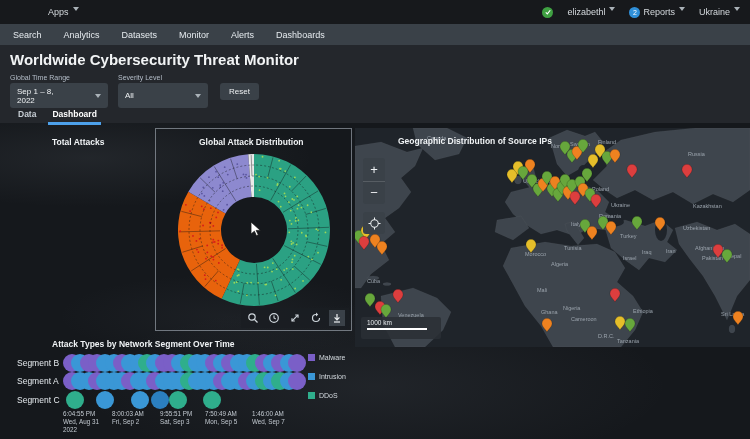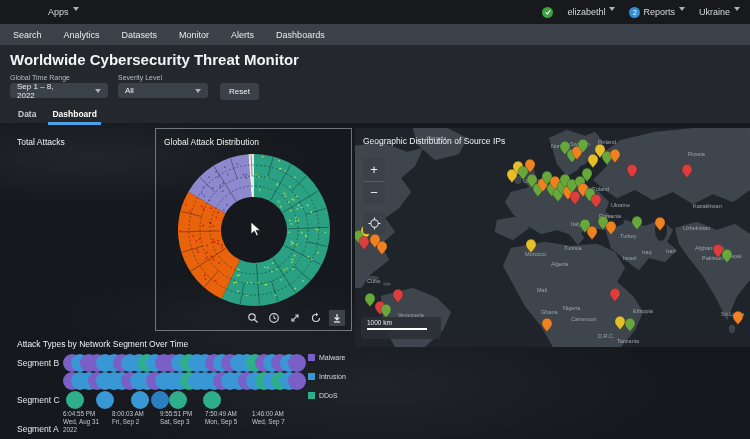--- a/index.html
+++ b/index.html
@@ -22,29 +22,29 @@
   .badge{width:11px;height:11px;border-radius:50%;background:#2f8fd8;color:#fff;font-size:7px;display:inline-flex;align-items:center;justify-content:center;margin-right:3px;}
   .menu-item{display:inline-flex;align-items:flex-start;}
   .caret{display:inline-block;width:0;height:0;border-left:3px solid transparent;border-right:3px solid transparent;border-top:4px solid #aab2b8;margin-left:4px;}
   
   .appnav{position:absolute;top:24px;left:0;width:750px;height:21px;background:#3a4148;display:flex;align-items:center;padding:0 2px;font-size:9px;}
   .appnav .navitem{padding:0 11px;color:#e6ebef;cursor:default;}
   
   .pagehead{position:absolute;top:45px;left:0;width:750px;height:78px;background:#24272c;}
   .page-title{position:absolute;left:10px;top:6px;font-size:15px;font-weight:bold;color:#f2f4f5;}
   .f-label{position:absolute;font-size:7px;color:#b5bec9;}
-  .dropdown{position:absolute;height:15px;background:#3a4148;border-radius:3px;color:#eef1f3;font-size:8px;display:flex;align-items:center;padding:0 7px;gap:40px;}
+  .dropdown{position:absolute;height:25px;background:#3a4148;border-radius:3px;color:#eef1f3;font-size:8px;display:flex;align-items:center;padding:0 7px;gap:40px;}
   .dropdown .caret{margin-left:auto;}
   .btn{position:absolute;height:17px;background:#3a4148;border-radius:3px;color:#eef1f3;font-size:8px;display:flex;align-items:center;padding:0 9px;}
   .tabs{position:absolute;left:10px;top:62px;height:16px;display:flex;font-size:8.5px;font-weight:bold;}
   .tab{padding:2px 8px;color:#c6cdd4;position:relative;cursor:default;}
   .tab.active{color:#ffffff;}
   .tab.active:after{content:"";position:absolute;left:4px;right:4px;bottom:-2px;height:3px;background:#4da1eb;}
   
-  .panel-title{position:absolute;font-size:8.5px;font-weight:normal;color:#f0f3f5;}
+  .panel-title{position:absolute;font-size:8.5px;font-weight:bold;color:#f0f3f5;margin-left:35px;}
   .total-panel{position:absolute;left:8px;top:128px;width:146px;height:205px;}
   .total-value{position:absolute;left:0;top:42px;width:146px;text-align:center;font-size:66px;font-weight:bold;color:#f4f6f7;line-height:1;}
   .sb-panel{position:absolute;left:155px;top:128px;width:197px;height:203px;border:1px solid rgba(185,195,205,0.55);}
   .sb-toolbar{position:absolute;right:2px;bottom:2px;height:20px;display:flex;align-items:center;gap:5px;background:rgba(26,29,34,0.85);padding:0 4px;}
   .sb-toolbar .tool{width:16px;height:16px;display:flex;align-items:center;justify-content:center;}
   .sb-toolbar .tool.dl{background:#3a4148;}
   .map-panel{position:absolute;left:355px;top:128px;width:395px;height:219px;background:#1f242a;}
   .map-panel .panel-title{left:8px;top:8px;z-index:5;}
   .zoomctrl{position:absolute;left:8px;top:30px;width:22px;height:46px;background:#3a4148;border-radius:3px;z-index:5;display:flex;flex-direction:column;}
   .zoomctrl .zbtn{flex:1;display:flex;align-items:center;justify-content:center;color:#eef1f3;font-size:13px;}
@@ -606,21 +606,21 @@
         <div class="pcircle" style="left: 213px; top: 24px; background: rgb(58, 151, 214);"></div>
         <div class="pcircle" style="left: 221.333px; top: 24px; background: rgb(122, 95, 199);"></div>
         <div class="pcircle" style="left: 229.667px; top: 24px; background: rgb(58, 151, 214);"></div>
         <div class="pcircle" style="left: 238px; top: 24px; background: rgb(58, 151, 214);"></div>
         <div class="pcircle" style="left: 246.333px; top: 24px; background: rgb(47, 174, 140);"></div>
         <div class="pcircle" style="left: 254.667px; top: 24px; background: rgb(122, 95, 199);"></div>
         <div class="pcircle" style="left: 263px; top: 24px; background: rgb(58, 151, 214);"></div>
         <div class="pcircle" style="left: 271.333px; top: 24px; background: rgb(122, 95, 199);"></div>
         <div class="pcircle" style="left: 279.667px; top: 24px; background: rgb(58, 151, 214);"></div>
         <div class="pcircle" style="left: 288px; top: 24px; background: rgb(122, 95, 199);"></div>
-        <div class="row-label" style="top: 46px; margin-top: 48px;">Segment A</div>
+        <div class="row-label" style="top: 46px;">Segment A</div>
         <div class="pcircle" style="left: 63px; top: 42px; background: rgb(122, 95, 199);"></div>
         <div class="pcircle" style="left: 71.3333px; top: 42px; background: rgb(58, 151, 214);"></div>
         <div class="pcircle" style="left: 79.6667px; top: 42px; background: rgb(58, 151, 214);"></div>
         <div class="pcircle" style="left: 88px; top: 42px; background: rgb(122, 95, 199);"></div>
         <div class="pcircle" style="left: 96.3333px; top: 42px; background: rgb(58, 151, 214);"></div>
         <div class="pcircle" style="left: 104.667px; top: 42px; background: rgb(58, 151, 214);"></div>
         <div class="pcircle" style="left: 113px; top: 42px; background: rgb(58, 151, 214);"></div>
         <div class="pcircle" style="left: 121.333px; top: 42px; background: rgb(122, 95, 199);"></div>
         <div class="pcircle" style="left: 129.667px; top: 42px; background: rgb(58, 151, 214);"></div>
         <div class="pcircle" style="left: 138px; top: 42px; background: rgb(58, 151, 214);"></div>

